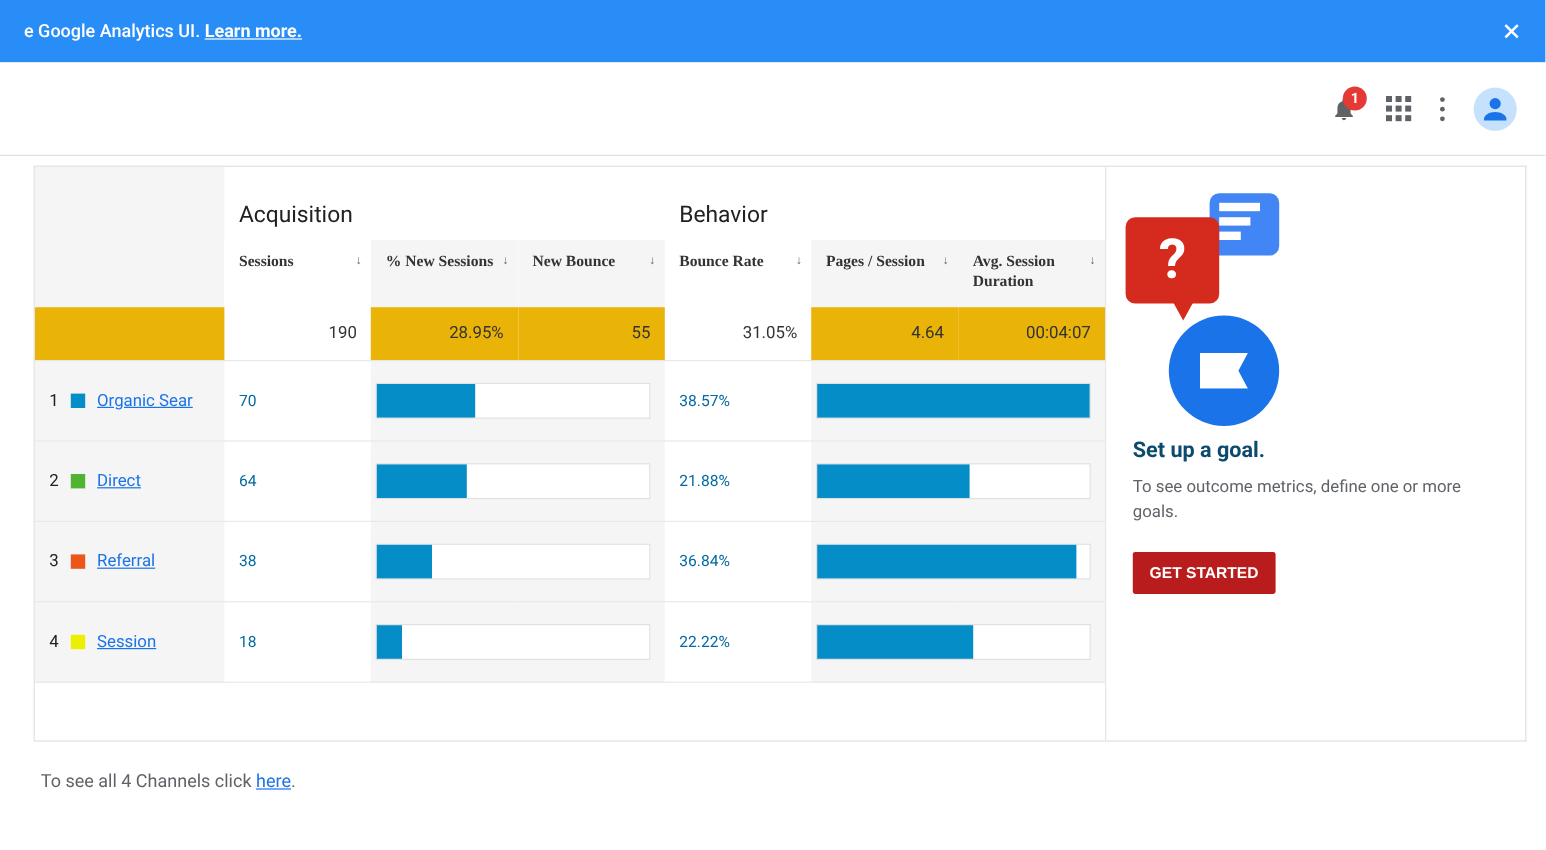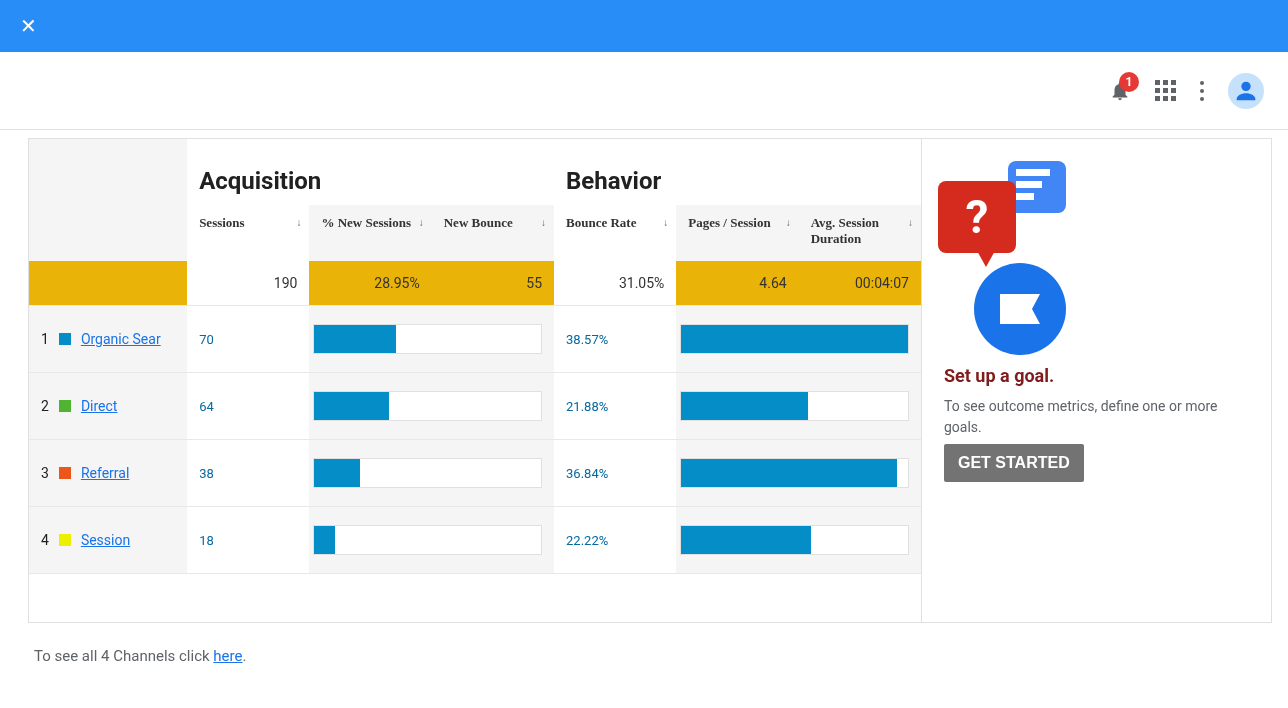--- a/index.html
+++ b/index.html
@@ -12,21 +12,21 @@
   .bell-badge { position: absolute; top: -8px; right: -8px; background: #e53935; color: #fff; border-radius: 50%; width: 20px; height: 20px; font-size: 12px; font-weight: 700; display: flex; align-items: center; justify-content: center; }
   .apps-grid { display: grid; grid-template-columns: repeat(3,5px); grid-template-rows: repeat(3,5px); gap: 3px; }
   .apps-grid span { background: #5f6368; width: 5px; height: 5px; }
   .more-dots { display: flex; flex-direction: column; gap: 4px; }
   .more-dots span { width: 4px; height: 4px; border-radius: 50%; background: #5f6368; }
   .avatar { width: 36px; height: 36px; border-radius: 50%; background: #c5e1fb; display: flex; align-items: center; justify-content: center; }
   .content { padding: 0 16px 0 28px; display: flex; gap: 0; margin-top: 8px; }
   .main-card { background: #fff; border: 1px solid #e0e0e0; flex: 1; overflow: hidden; }
   .table { width: 100%; border-collapse: collapse; table-layout: fixed; }
   .table th, .table td { text-align: left; font-size: 13px; }
-  .group-row th { padding: 28px 12px 10px 12px; font-size: 24px; font-weight: 700; color: #212121; border-bottom: none; }
+  .group-row th { padding: 28px 12px 10px 12px; font-size: 19px; font-weight: 400; color: #212121; border-bottom: none; }
   .group-row th.gray { background: #f5f5f5; }
   .col-row th { background: #f5f5f5; padding: 10px 12px 14px 12px; font-size: 13px; font-weight: 700; color: #333; vertical-align: top; position: relative; font-family: Liberation Serif, serif; }
   .col-row th.white { background: #fff; }
   .sort-arrow { position: absolute; right: 8px; top: 12px; font-size: 10px; color: #666; }
   .totals-row td { padding: 14px 12px; text-align: right; font-size: 14px; color: #333; border-bottom: 1px solid #e8e8e8; }
   .totals-row td.gray { background: #eab308; }
   .data-row td { padding: 18px 12px; border-bottom: 1px solid #e8e8e8; vertical-align: middle; }
   .data-row td.gray { background: #f5f5f5; }
   .chan-cell { display: flex; align-items: center; gap: 10px; white-space: nowrap; overflow: hidden; }
   .chan-idx { font-size: 14px; color: #212121; }
@@ -40,31 +40,34 @@
   .side-title { font-size: 21px; font-weight: 400; color: #212121; margin-bottom: 10px; }
   .illus { position: relative; width: 150px; height: 190px; margin: 0 0 18px -6px; }
   .illus-red { position: absolute; left: 0; top: 24px; width: 78px; height: 72px; background: #d52b1e; border-radius: 8px; }
   .illus-red::after { content:''; position:absolute; bottom:-14px; left:38px; width:0; height:0; border-left:10px solid transparent; border-right:10px solid transparent; border-top:18px solid #d52b1e; }
   .illus-red-q { color:#fff; font-size:46px; font-weight:700; text-align:center; line-height:72px; }
   .illus-blue-sq { position:absolute; left:70px; top:4px; width:58px; height:52px; background:#4285f4; border-radius:8px; }
   .illus-blue-lines { position:absolute; left:78px; top:12px; display:flex; flex-direction:column; gap:5px; }
   .illus-blue-lines span { height:7px; background:#fff; display:block; }
   .illus-circle { position:absolute; left:36px; top:106px; width:92px; height:92px; border-radius:50%; background:#1a73e8; display:flex; align-items:center; justify-content:center; }
   .illus-flag { width:40px; height:30px; background:#fff; clip-path: polygon(0 0, 100% 0, 80% 50%, 100% 100%, 0 100%); position:relative; }
-  .side-heading { font-size: 18px; font-weight: 700; color: #7f1d1d; margin-bottom: 10px; }
-  .side-text { font-size: 14px; color: #5f6368; line-height: 1.5; margin-bottom: 6px; }
-  .side-btn { background: #737373; color: #fff; border: none; padding: 10px 14px; font-size: 16px; font-weight: 700; border-radius: 2px; cursor: pointer; }
+  .side-heading { font-size: 18px; font-weight: 700; color: #0c4a6e; margin-bottom: 10px; }
+  .side-text { font-size: 14px; color: #5f6368; line-height: 1.5; margin-bottom: 22px; }
+  .side-btn { background: #b91c1c; color: #fff; border: none; padding: 10px 14px; font-size: 13px; font-weight: 700; border-radius: 2px; cursor: pointer; }
   .footer-note { margin: 24px 0 0 34px; font-size: 15px; color: #5f6368; }
   .footer-note a { color: #1a73e8; }
   .icon-btn { cursor: pointer; display:flex; align-items:center; }
 </style>
 </head>
 <body>
 
 <div class="banner">
+  <span>
+    <span>e Google Analytics UI. </span><a href="#">Learn more.</a>
+  </span>
   <span class="banner-close">✕</span>
 </div>
 
 <div class="topbar">
   <div class="icon-btn bell-wrap">
     <svg width="22" height="22" viewBox="0 0 24 24" fill="#5f6368">
         <path d="M12 22c1.1 0 2-.9 2-2h-4c0 1.1.9 2 2 2zm6-6V11c0-3.07-1.63-5.64-4.5-6.32V4c0-.83-.67-1.5-1.5-1.5S10.5 3.17 10.5 4v.68C7.64 5.36 6 7.92 6 11v5l-2 2v1h16v-1l-2-2z"></path>
       </svg>
     <span class="bell-badge">1</span>
   </div>

